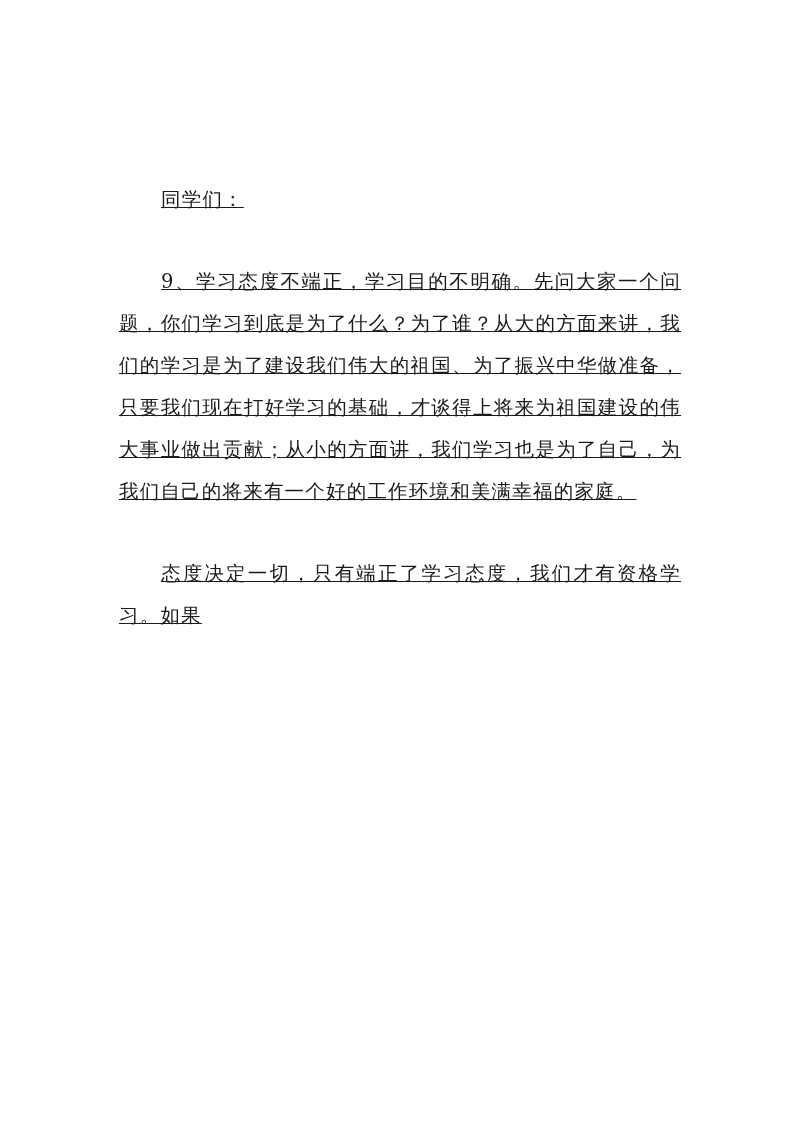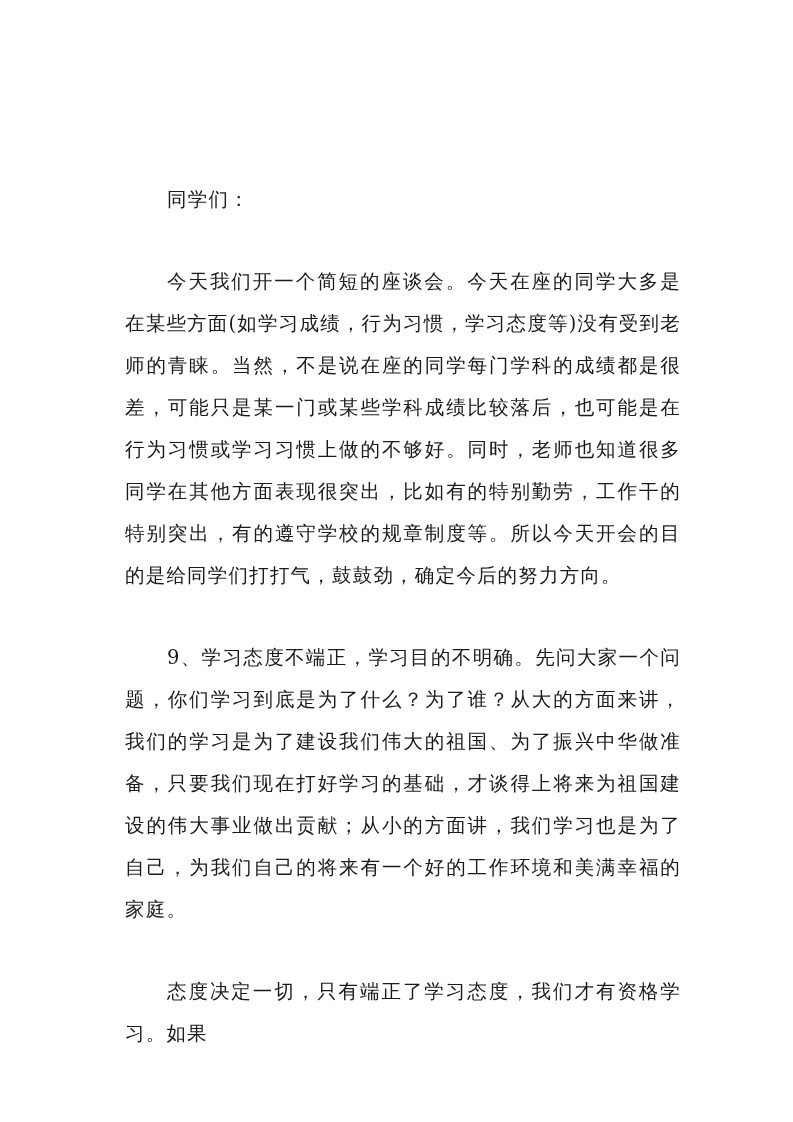--- a/index.html
+++ b/index.html
@@ -17,31 +17,31 @@
       position: absolute;
       left: 113px;
       top: 179px;
       width: 568px;
       font-family: "DejaVu Serif", "Liberation Serif", serif;
       font-size: 19.5px;
       line-height: 42px;
       color: #1a1a1a;
     }
     .para {
-      margin: 0 0 40px 12px;
+      margin: 0 0 40px 6px;
       text-indent: 42px;
       text-align: justify;
       letter-spacing: 1.2px;
       word-break: break-all;
+      text-decoration: underline;
     }
     .para.greeting {
       margin-bottom: 40px;
     }
   </style>
 </head>
 <body>
 
 <div class="page">
   <p class="para greeting">同学们：</p>
-  <p class="para">今天我们开一个简短的座谈会。今天在座的同学大多是在某些方面(如学习成绩，行为习惯，学习态度等)没有受到老师的青睐。当然，不是说在座的同学每门学科的成绩都是很差，可能只是某一门或某些学科成绩比较落后，也可能是在行为习惯或学习习惯上做的不够好。同时，老师也知道很多同学在其他方面表现很突出，比如有的特别勤劳，工作干的特别突出，有的遵守学校的规章制度等。所以今天开会的目的是给同学们打打气，鼓鼓劲，确定今后的努力方向。</p>
   <p class="para">9、学习态度不端正，学习目的不明确。先问大家一个问题，你们学习到底是为了什么？为了谁？从大的方面来讲，我们的学习是为了建设我们伟大的祖国、为了振兴中华做准备，只要我们现在打好学习的基础，才谈得上将来为祖国建设的伟大事业做出贡献；从小的方面讲，我们学习也是为了自己，为我们自己的将来有一个好的工作环境和美满幸福的家庭。</p>
   <p class="para">态度决定一切，只有端正了学习态度，我们才有资格学习。如果</p>
 </div>
 
 </body></html>

